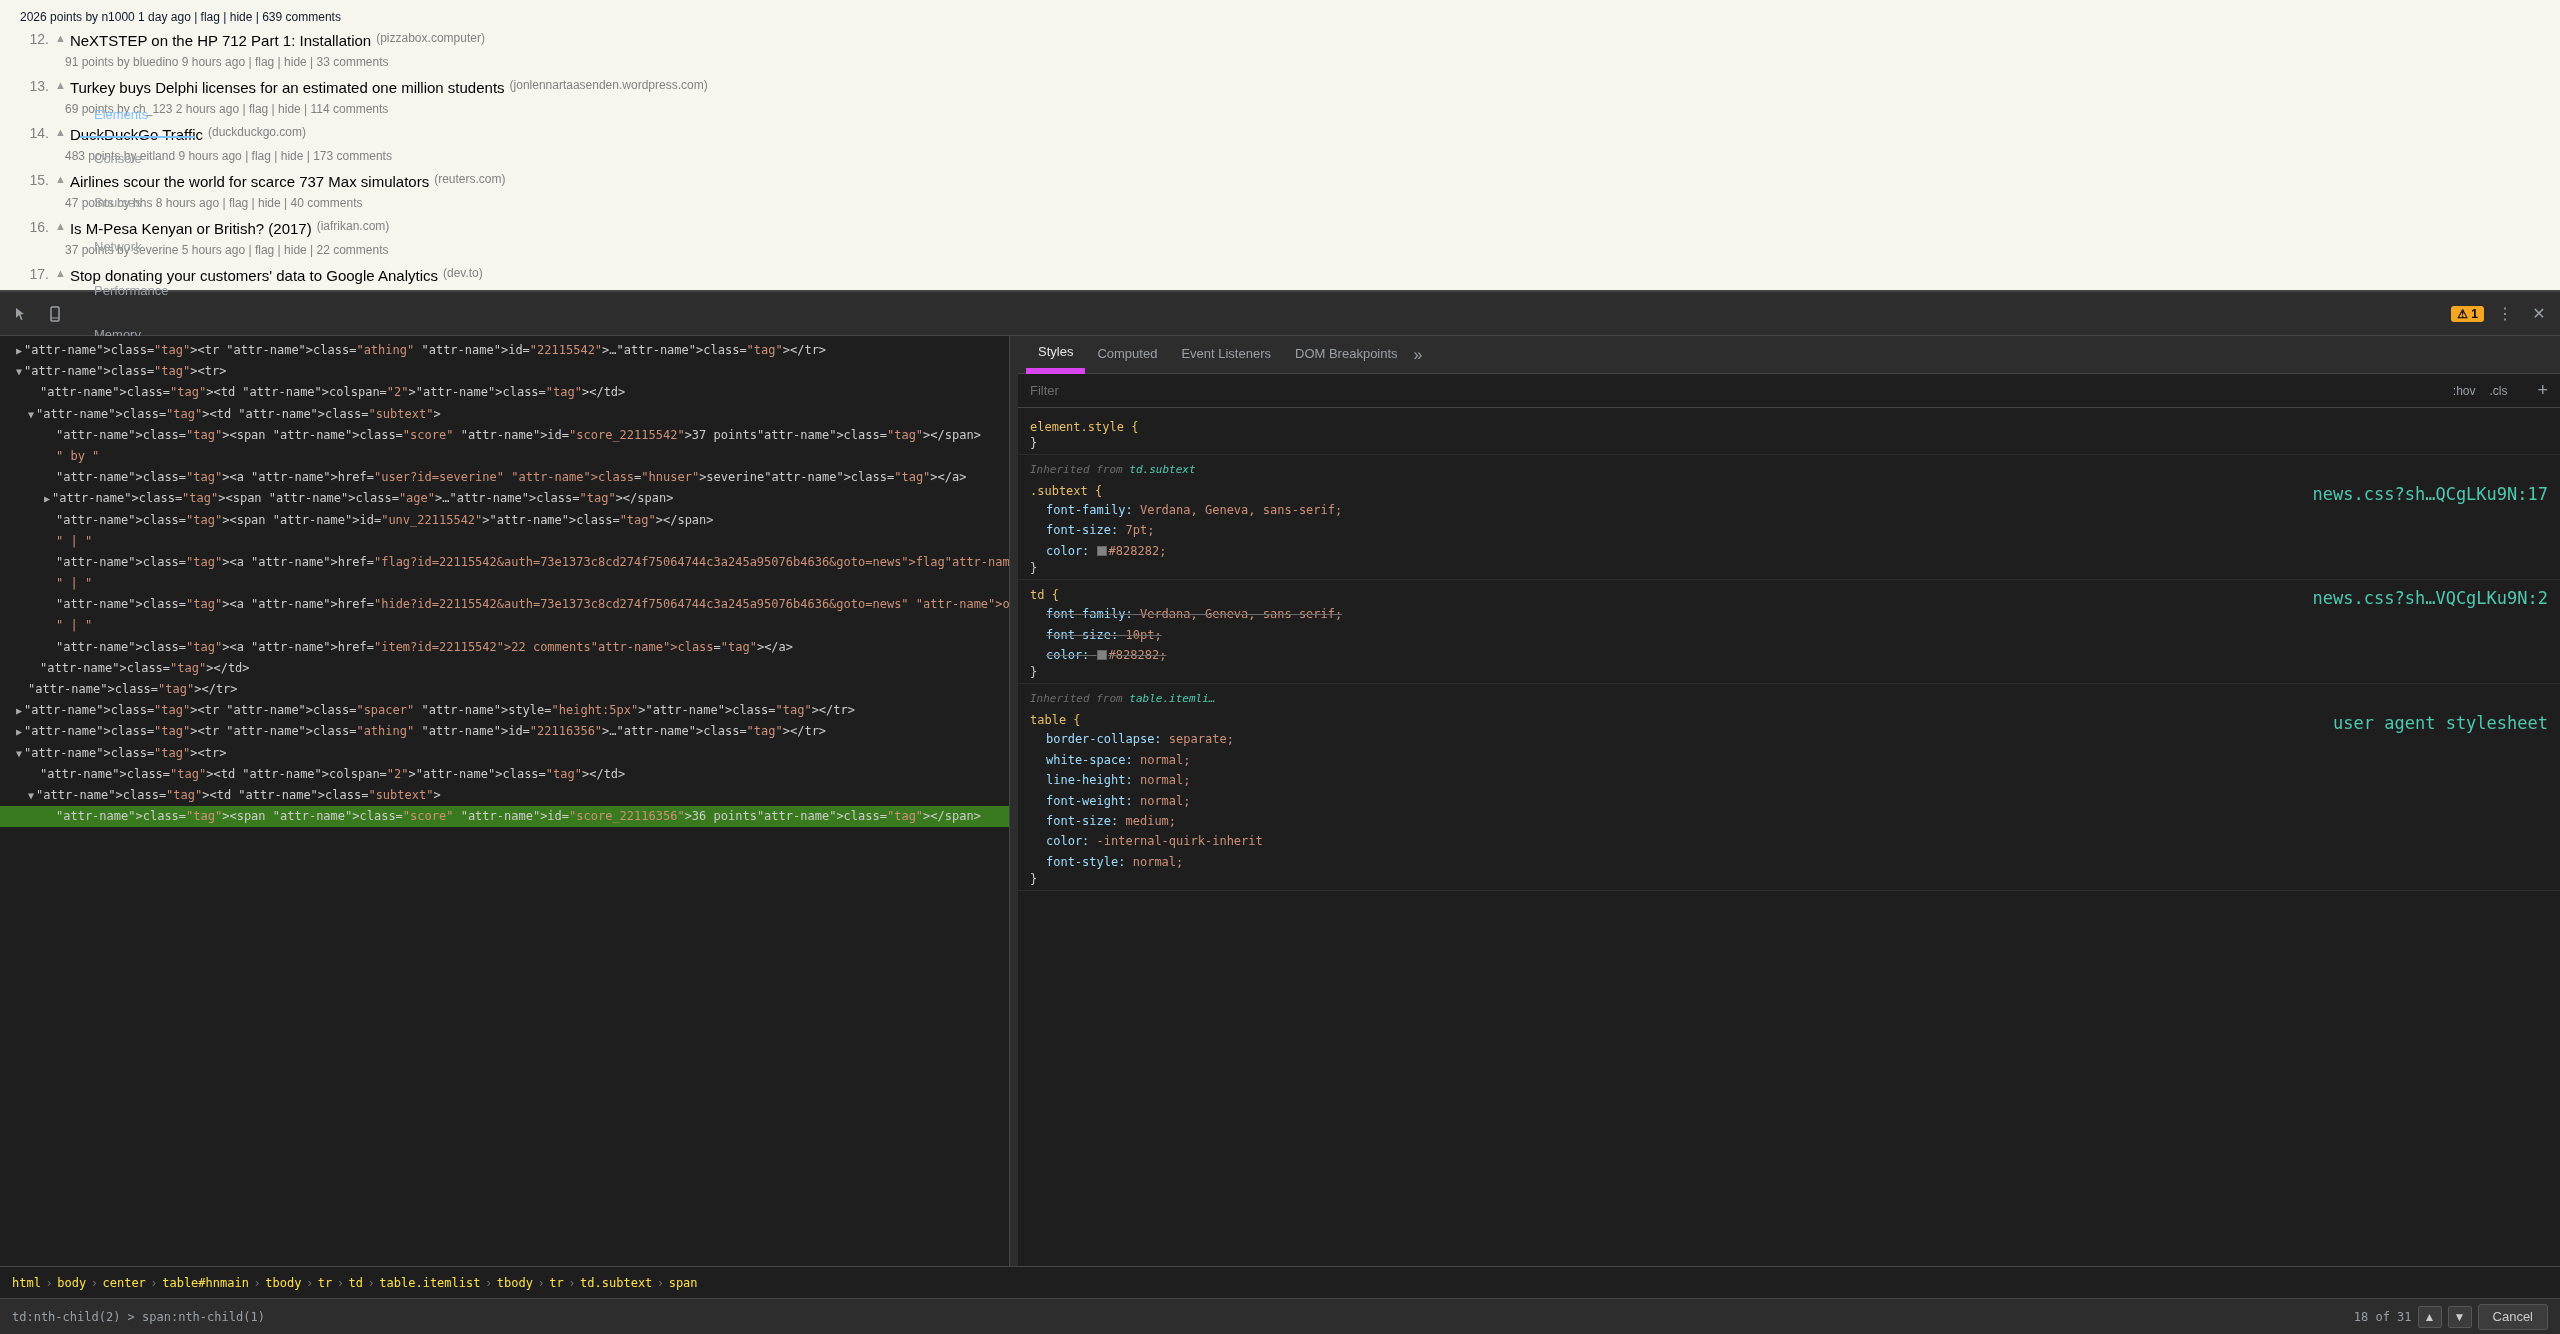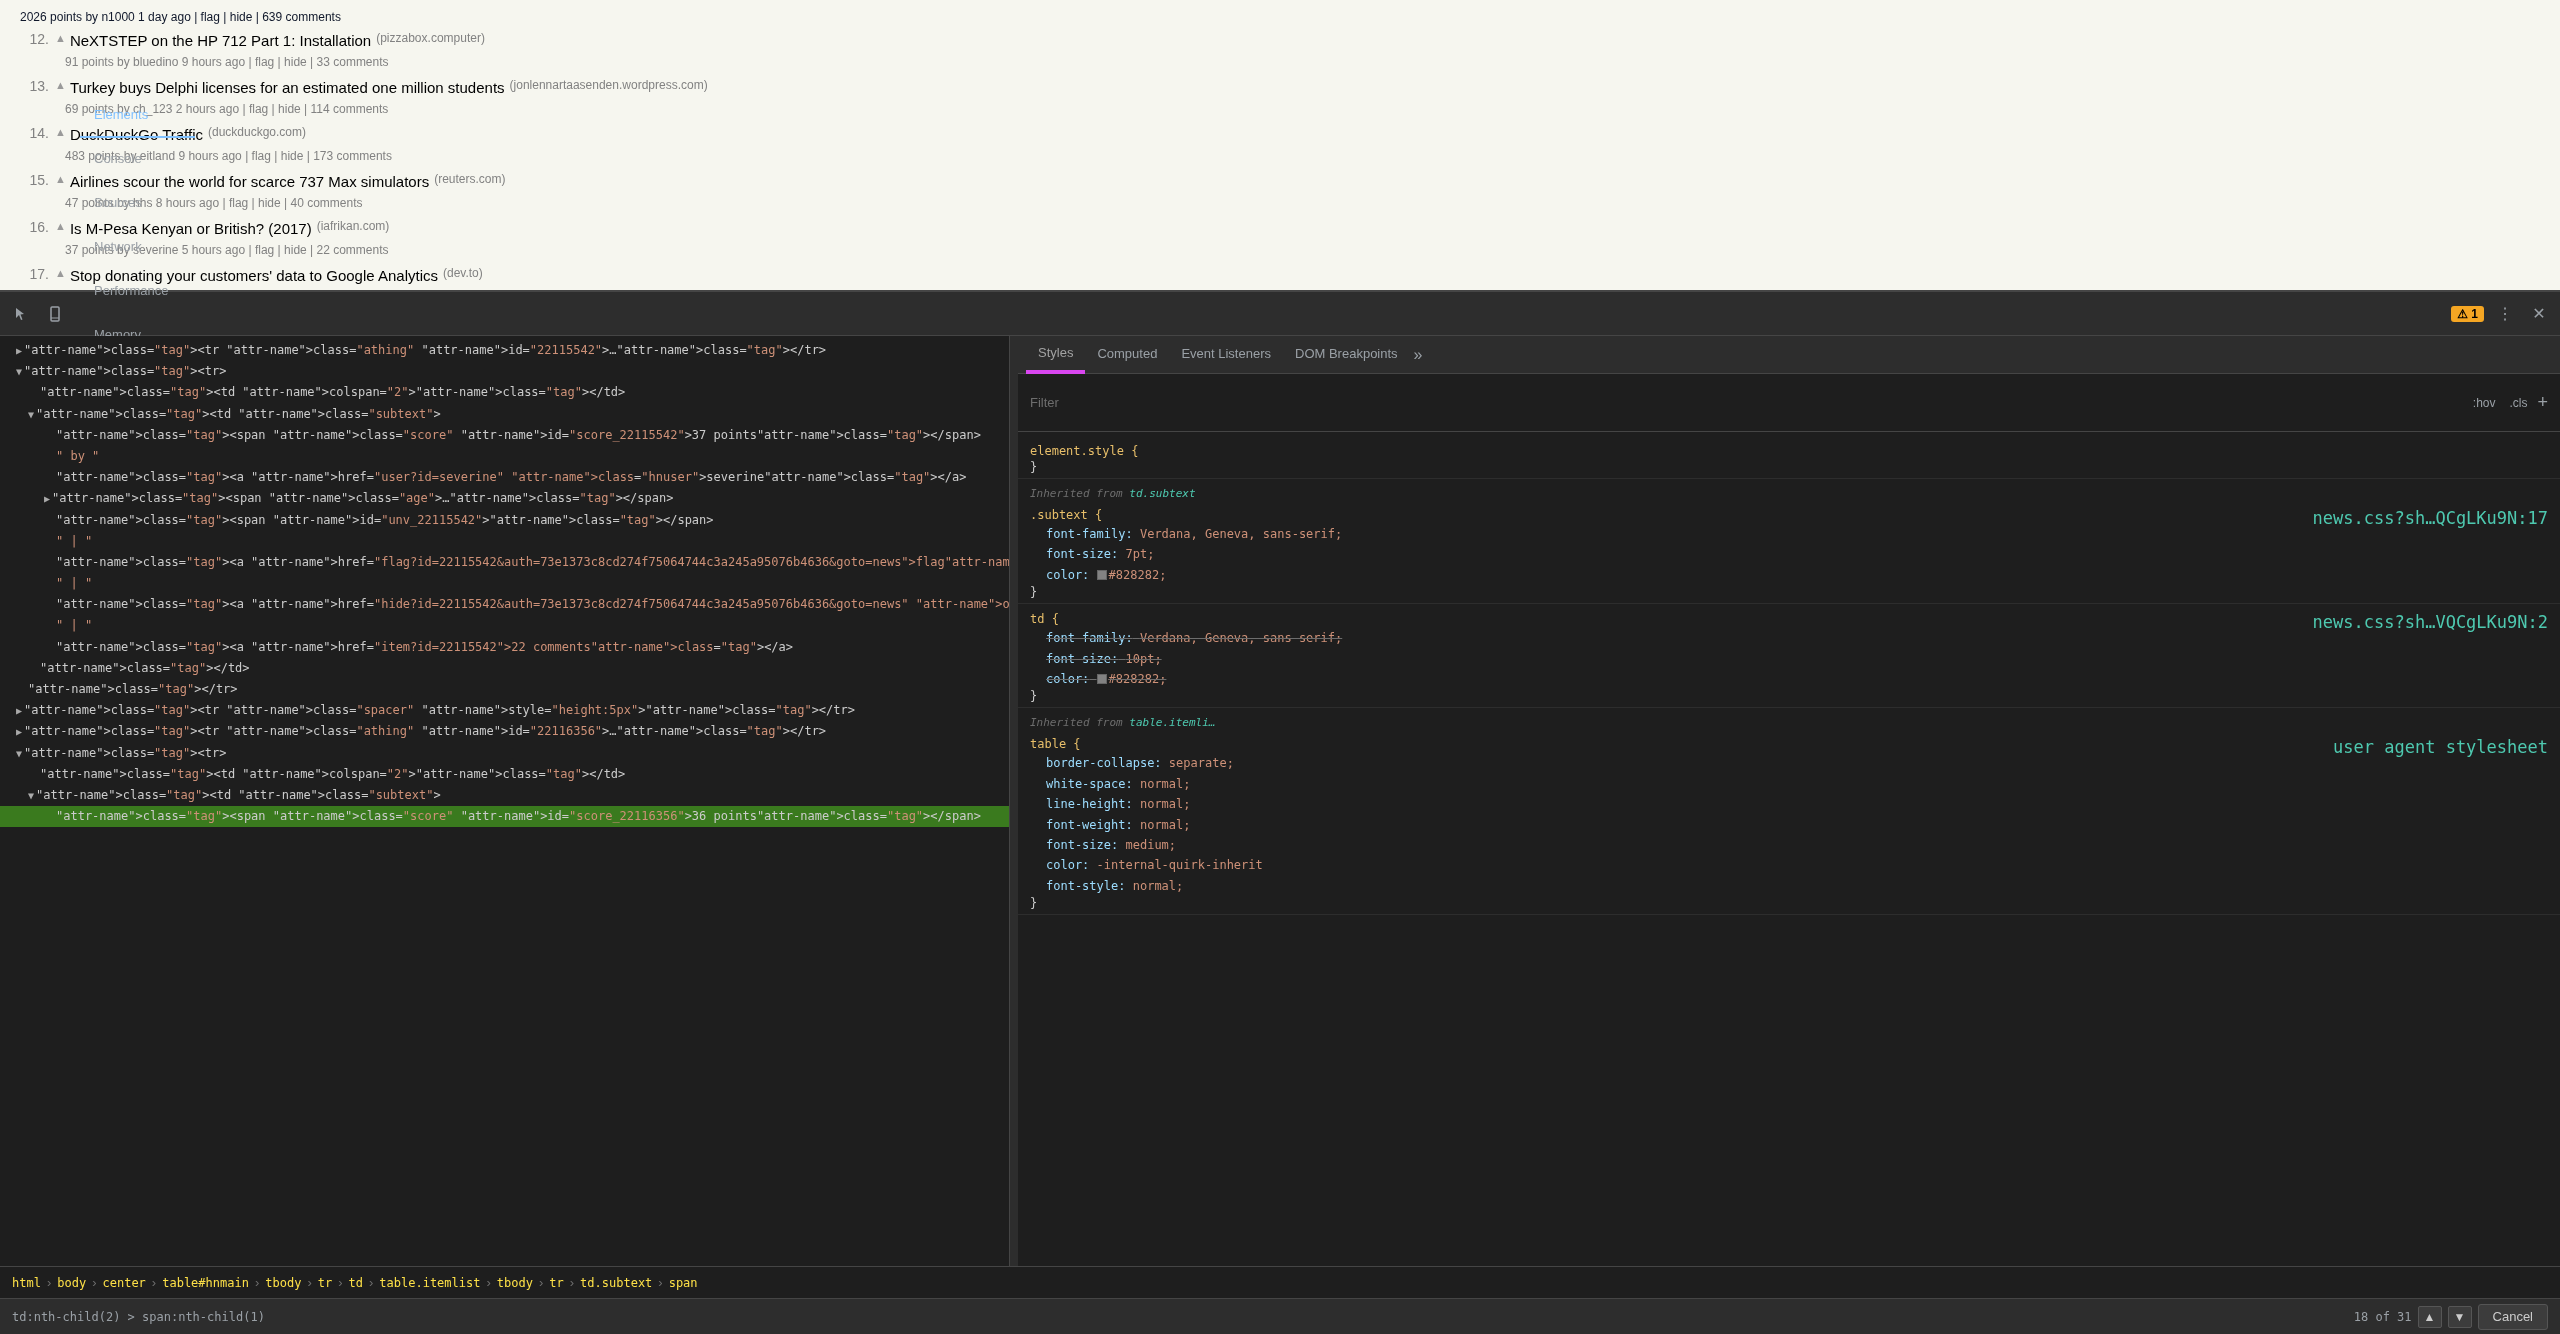--- a/index.html
+++ b/index.html
@@ -170,35 +170,36 @@
       padding: 4px 12px;
       color: #9aa0a6;
       font-size: 13px;
       cursor: pointer;
       height: 38px;
       display: flex;
       align-items: center;
       border-bottom: 2px solid transparent;
     }
     .styles-tab.active {
-      color: #a3a3a3;
-      border-bottom: 4px solid #d946ef;
+      color: #e5e5e5;
+      border-bottom: 6px solid #d946ef;
     }
     .styles-tab-more {
       color: #9aa0a6;
       font-size: 16px;
       margin-left: 4px;
       cursor: pointer;
     }
     .styles-filter-bar {
       display: flex;
       align-items: center;
-      padding: 18px 12px;
+      padding: 6px 12px;
       border-bottom: 1px solid #454545;
       flex-shrink: 0;
+      gap: 20px;
     }
     .styles-filter-input {
       flex: 1;
       background: transparent;
       border: none;
       color: #ccc;
       font-size: 13px;
       outline: none;
     }
     .styles-filter-input::placeholder { color: #6d6d6d; }

